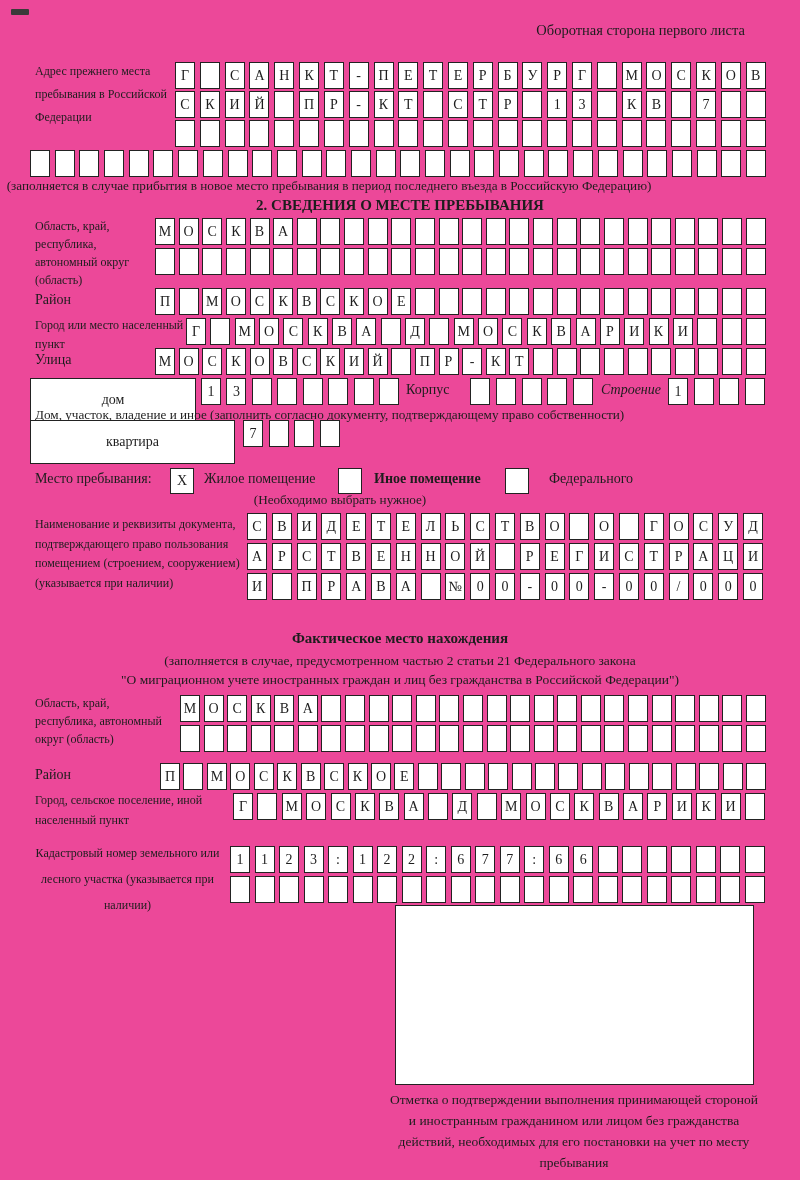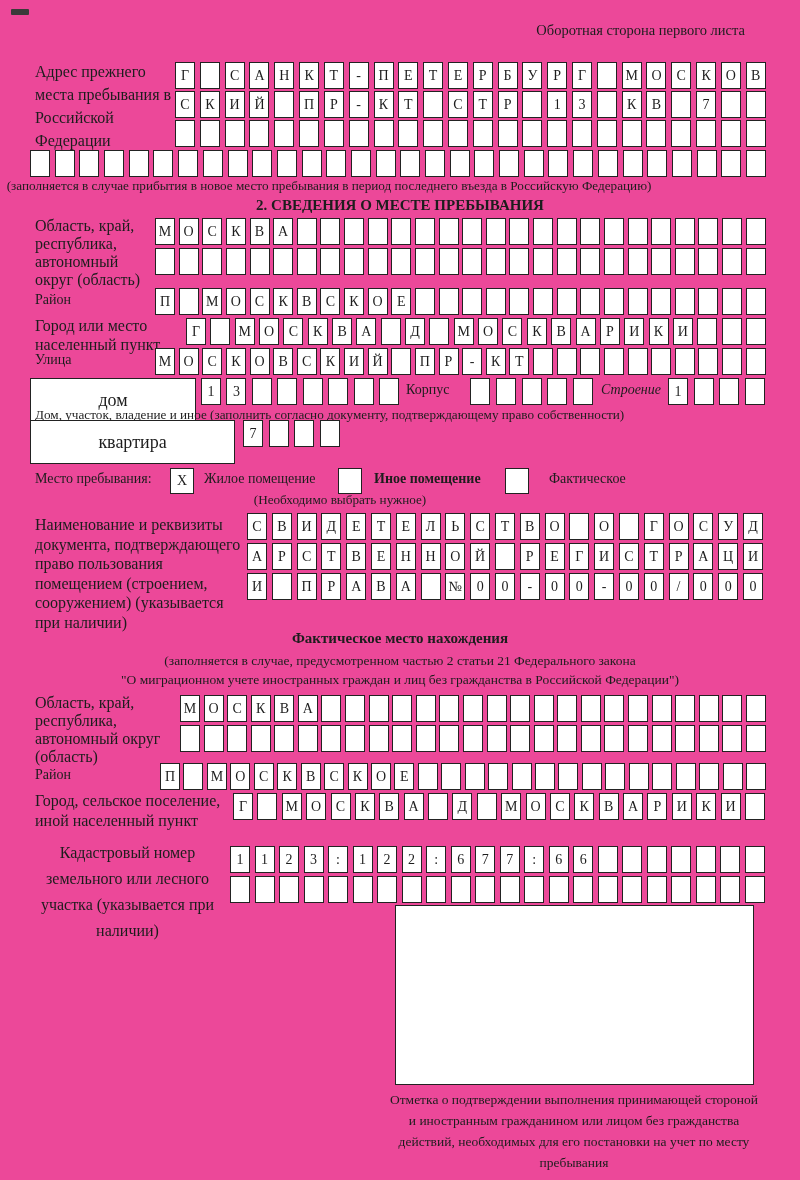--- a/index.html
+++ b/index.html
@@ -1,28 +1,28 @@
 <!DOCTYPE html>
 <html><head>
 <meta charset="utf-8">
 <style>
   html,body{margin:0;padding:0;background:#ffffff;}
   .page{position:relative;width:800px;height:1180px;background:#ec4899;
         font-family:"Liberation Serif",serif;color:#1d1d1d;overflow:hidden;}
   .note{position:absolute;font-size:14.5px;}
-  .lbl{position:absolute;font-size:16px;}
+  .lbl{position:absolute;font-size:12px;}
   .inlinelbl{position:absolute;font-size:14px;white-space:nowrap;}
   .cap{position:absolute;font-size:13.2px;}
   .center{text-align:center;}
   .hdr{position:absolute;left:0;width:100%;text-align:center;font-weight:bold;font-size:15px;}
   .cellrow{position:absolute;display:flex;justify-content:space-between;height:27px;}
   .cell{box-sizing:border-box;flex:0 0 20px;width:20px;height:27px;border:1.6px solid #222;
         display:flex;align-items:center;justify-content:center;font-size:14px;line-height:1;background:#fff;}
   .boxlabel{position:absolute;box-sizing:border-box;height:44px;border:1.6px solid #222;
-        display:flex;align-items:center;justify-content:center;font-size:18px;background:#fff;}
+        display:flex;align-items:center;justify-content:center;font-size:14px;background:#fff;}
   .checkbox{position:absolute;box-sizing:border-box;width:24px;height:26px;border:1.6px solid #222;
         display:flex;align-items:center;justify-content:center;font-size:14px;background:#fff;}
   .stampbox{position:absolute;border:1.8px solid #222;background:#fff;}
   .corner-mark{position:absolute;left:11px;top:9px;width:18px;height:6px;background:#3a3a3a;border-radius:1px;}
 </style>
 </head>
 <body>
 
 <div class="page">
 
@@ -326,21 +326,21 @@
       <span class="cell"></span>
       <span class="cell"></span>
     </div>
 
   <div class="inlinelbl" style="left:35px;top:471px;">Место пребывания:</div>
   <div class="checkbox" style="left:170px;top:468px;">X</div>
   <div class="inlinelbl" style="left:204px;top:471px;">Жилое помещение</div>
   <div class="checkbox" style="left:338px;top:468px;"></div>
   <div class="inlinelbl" style="left:374px;top:471px;font-weight:bold;">Иное помещение</div>
   <div class="checkbox" style="left:505px;top:468px;"></div>
-  <div class="inlinelbl" style="left:549px;top:471px;">Фактическое</div>
+  <div class="inlinelbl" style="left:549px;top:471px;">Федерального</div>
   <div class="cap center" style="left:140px;top:492px;width:400px;">(Необходимо выбрать нужное)</div>
 
   <div class="lbl" style="left:35px;top:515px;width:215px;line-height:19.5px;">Наименование и реквизиты документа, подтверждающего право пользования помещением (строением, сооружением) (указывается при наличии)</div>
   <div class="cellrow" style="left:247px;top:513px;width:516px;">
       <span class="cell">С</span>
       <span class="cell">В</span>
       <span class="cell">И</span>
       <span class="cell">Д</span>
       <span class="cell">Е</span>
       <span class="cell">Т</span>

